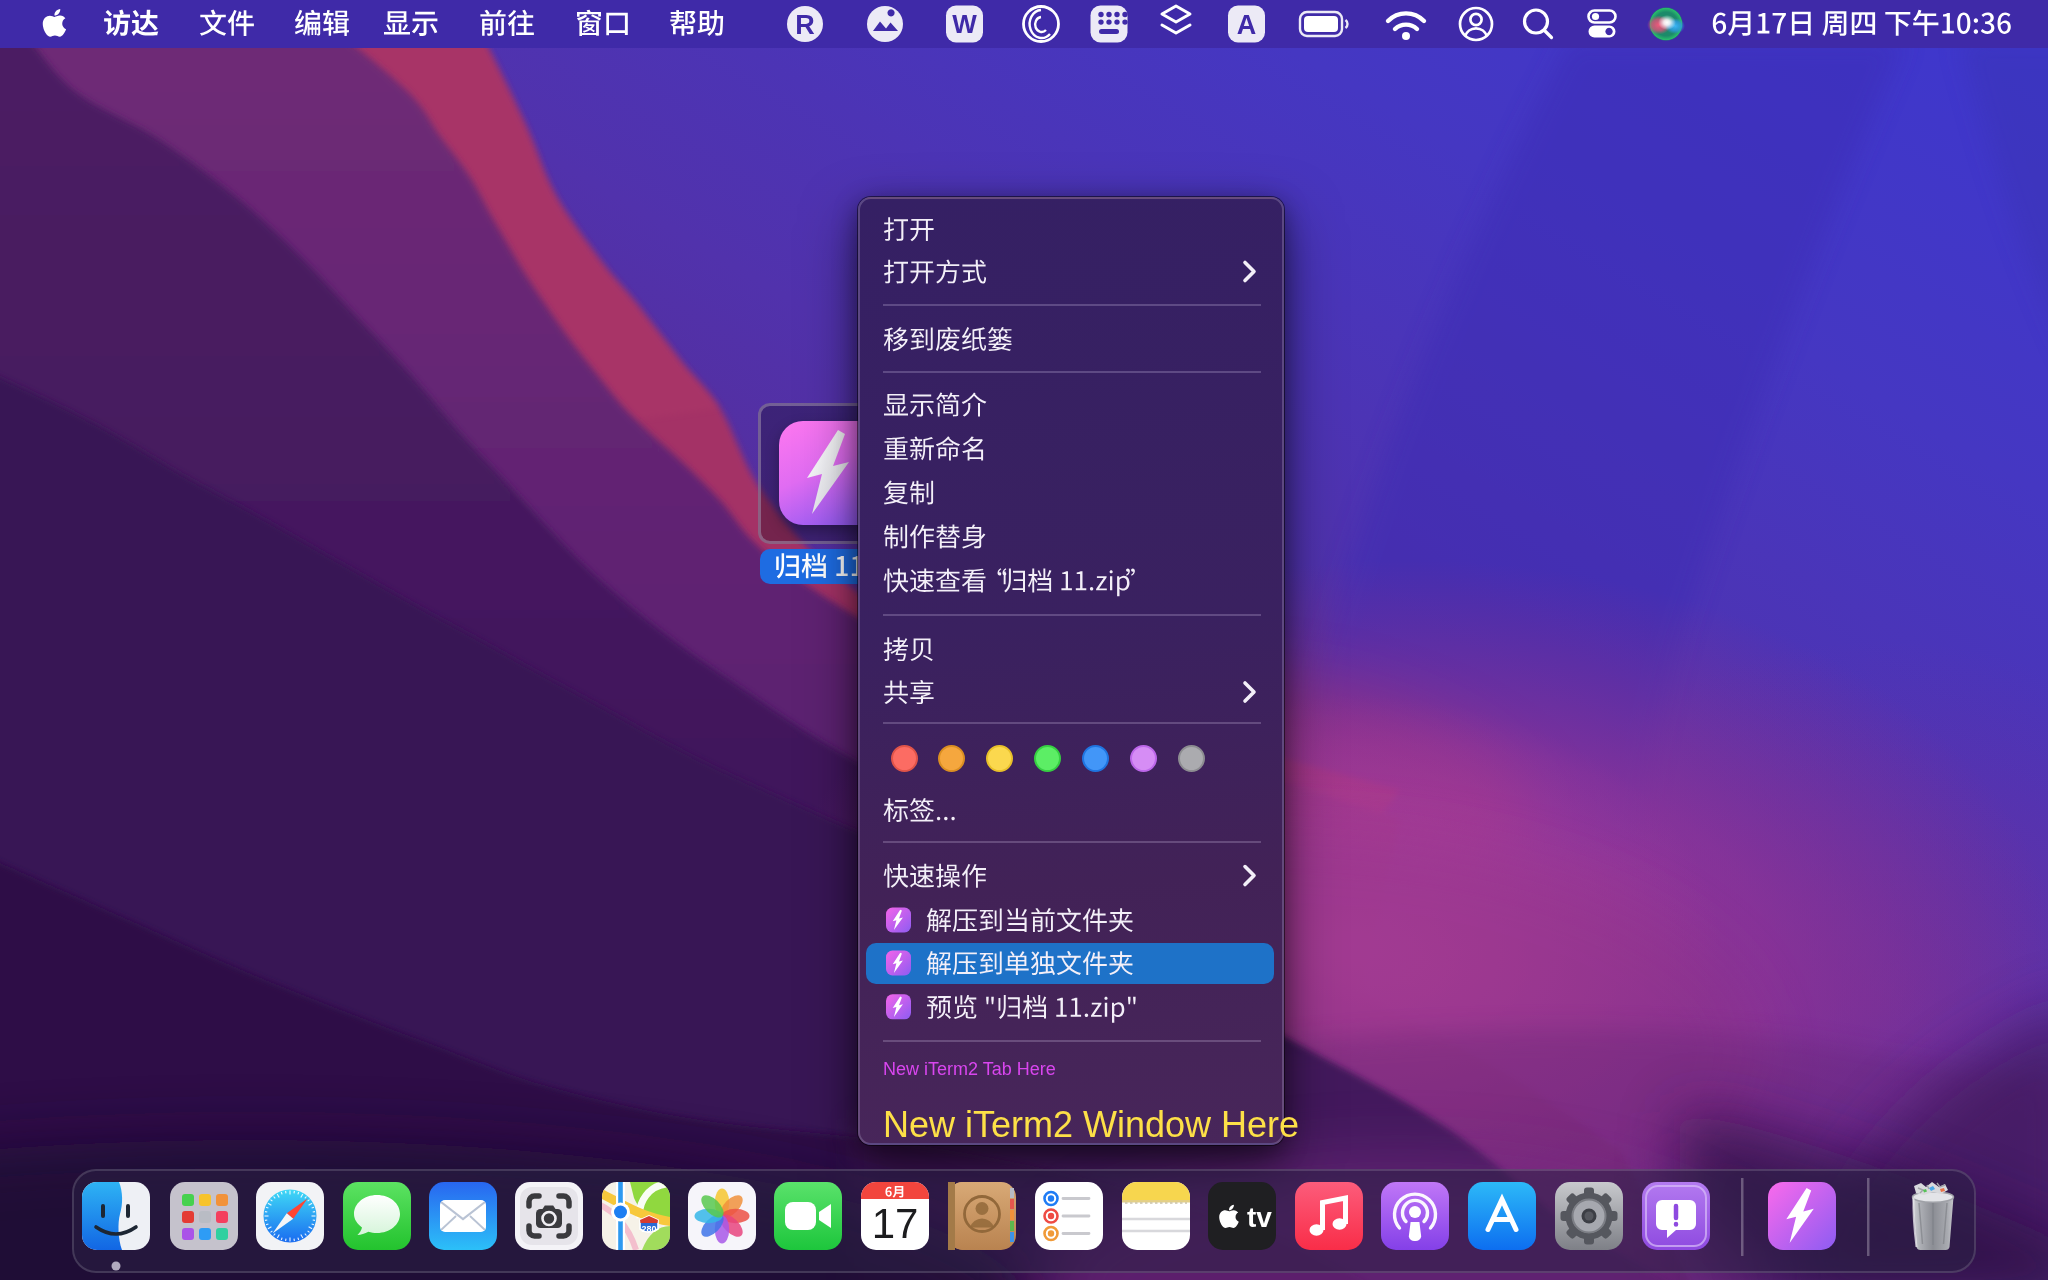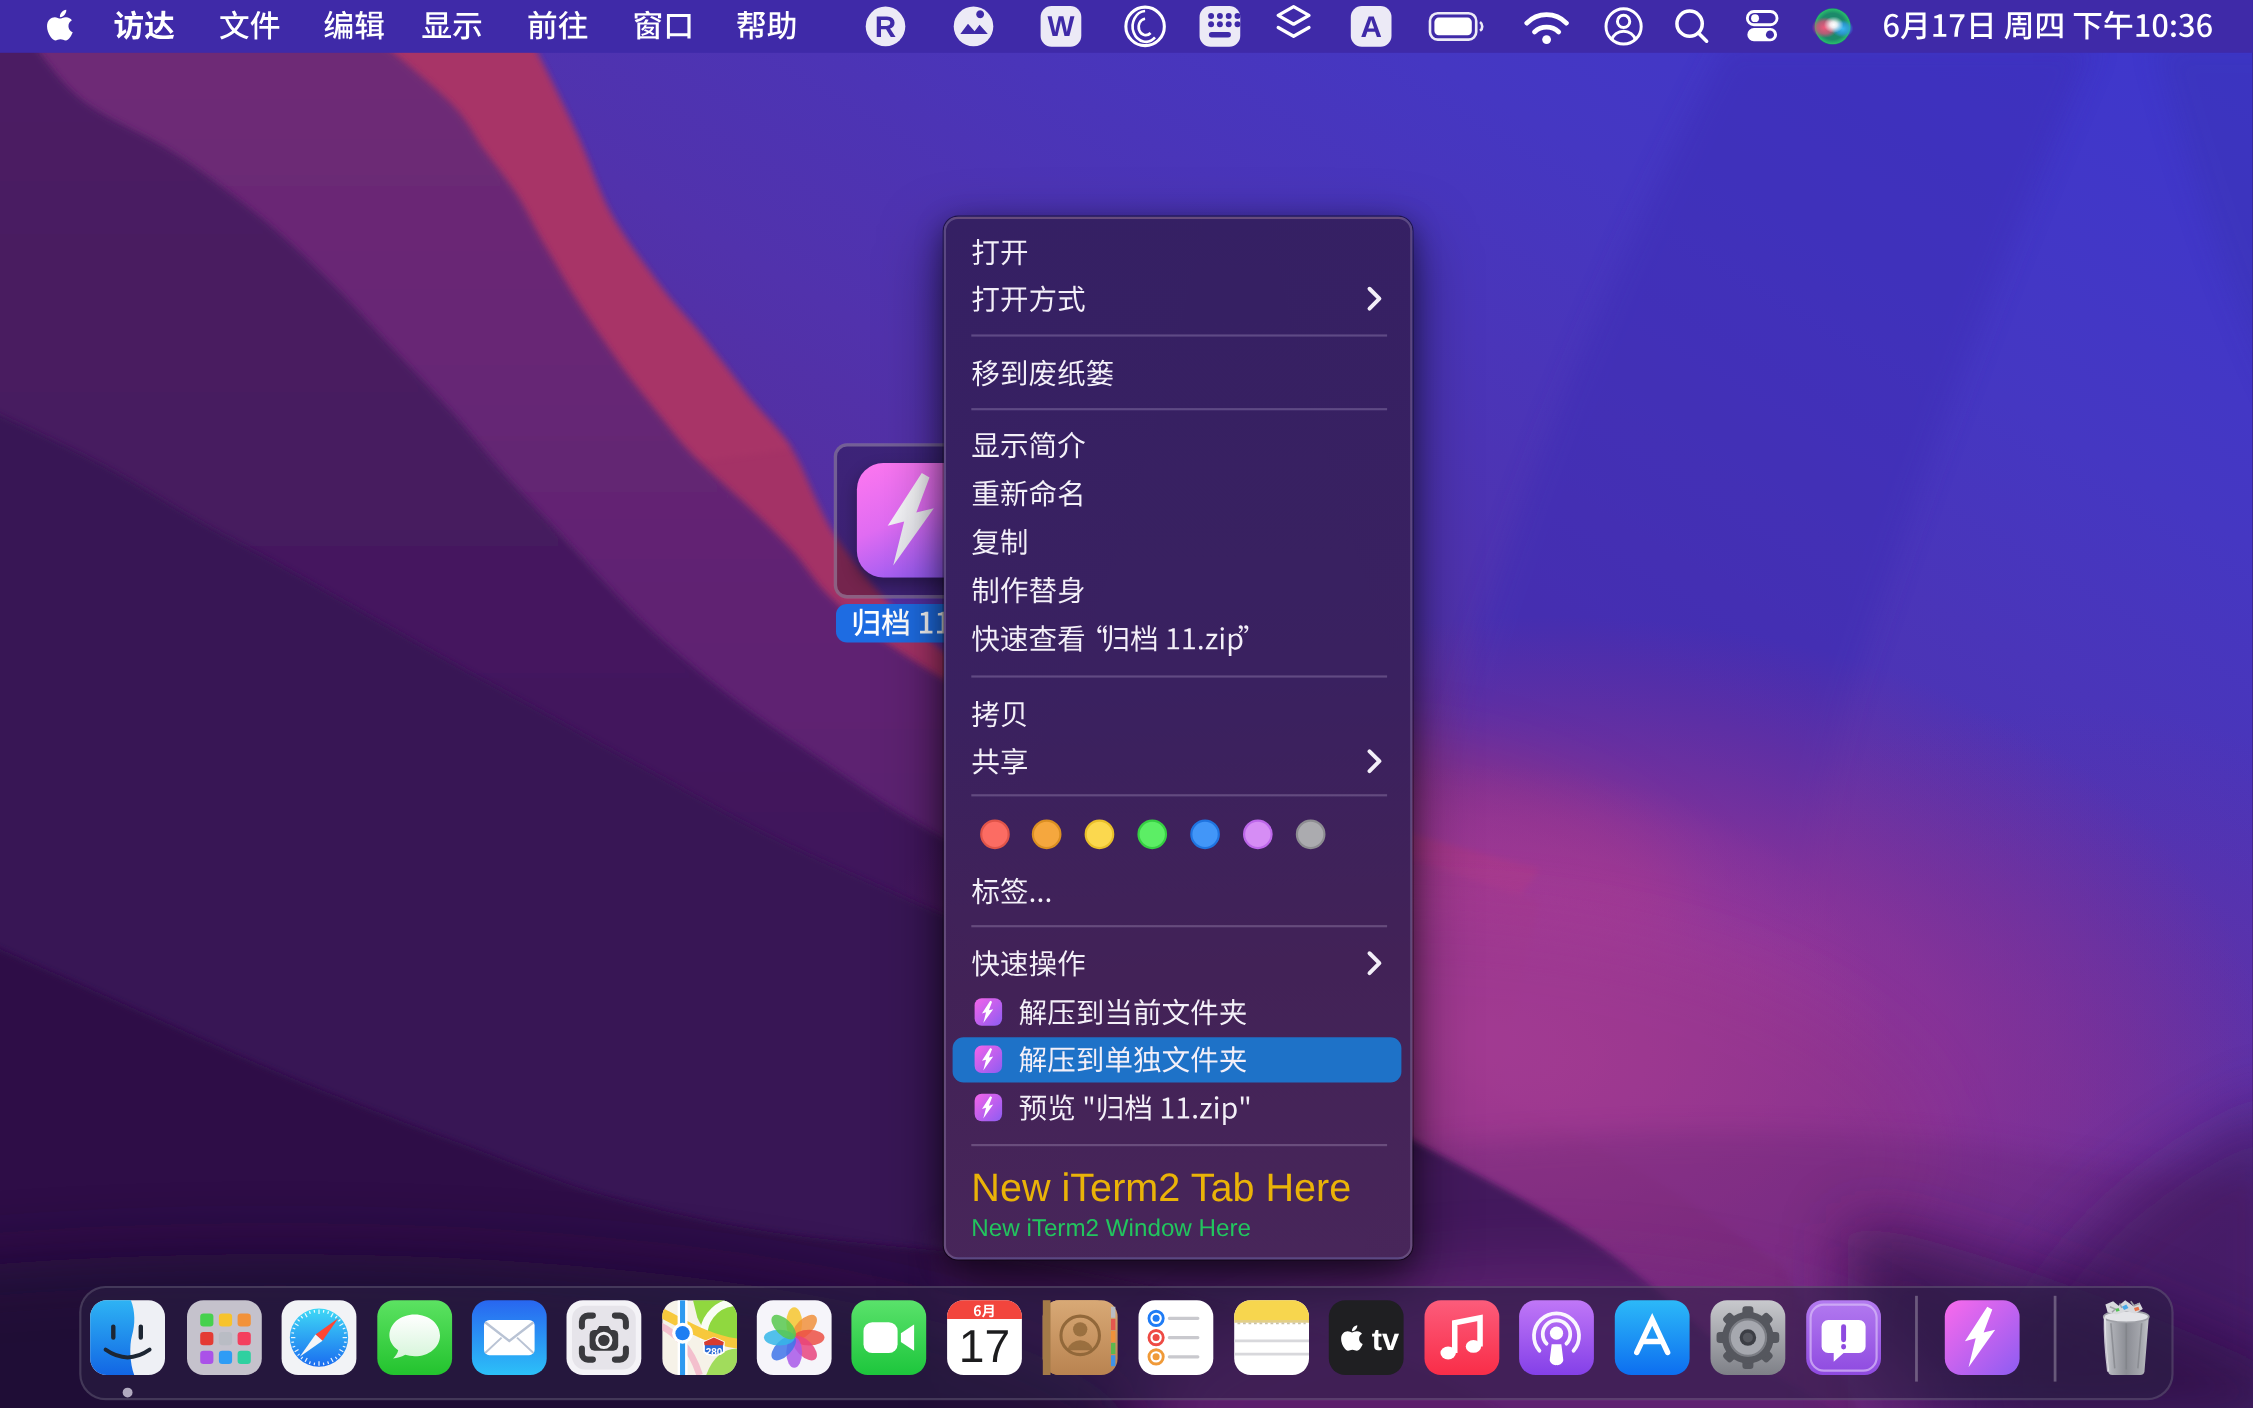--- a/index.html
+++ b/index.html
@@ -145,22 +145,22 @@
 <rect width="25" height="25" rx="6.5" fill="url(#mz)"></rect>
 <path fill="#fff" d="M14.2,2.2 L6.7,13.8 L10.4,12.8 L7.9,22.6 L16.9,9.9 L13,10.9 L15.9,3.1 Z"></path>
       </g>
       <defs>
         <linearGradient id="mz" x1="0" y1="0" x2="1" y2="1">
 <stop offset="0" stop-color="#f464ea"></stop>
           <stop offset="1" stop-color="#8d5cf2"></stop>
         </linearGradient>
       </defs>
     </svg>
-    <div class="abs" style="left:883px;top:1059.4px;font-size:36px;color:#eab308;">New iTerm2 Tab Here</div>
-    <div class="abs" style="left:883px;top:1104.4px;font-size:22px;color:#22c55e;">New iTerm2 Window Here</div>
+    <div class="abs" style="left:883px;top:1059.4px;font-size:18px;color:#d946ef;">New iTerm2 Tab Here</div>
+    <div class="abs" style="left:883px;top:1104.4px;font-size:36px;color:#fde047;">New iTerm2 Window Here</div>
     <div class="abs" style="left:0;top:0;width:2048px;height:48px;background:#3f2aa8;"></div>
     <svg class="abs" style="left:0;top:0" width="2048" height="48" viewBox="0 0 2048 48">
       <g transform="translate(42.5,8.2) scale(0.062)">
 <path fill="#ffffff" d="M318.7 268.7c-.2-36.7 16.4-64.4 50-84.8-18.8-26.9-47.2-41.7-84.7-44.6-35.5-2.7-74.3 20.7-88.5 20.7-15 0-49.4-19.7-76.4-19.7C63.3 141.2 4 184.8 4 273.5q0 39.3 14.4 81.2c12.8 36.7 59 126.7 107.2 125.2 25.2-.6 43-17.9 75.8-17.9 31.8 0 48.3 17.9 76.4 17.9 48.6-.7 90.4-82.5 102.6-119.3-65.2-30.7-61.7-90-61.7-91.9zm-56.6-164.2c27.3-32.4 24.8-61.9 24-72.5-24.1 1.4-52 16.4-67.9 34.9-17.5 19.8-27.8 44.3-25.6 71.9 26.1 2 49.9-11.4 69.5-34.3z" transform="translate(0,-20)"></path>
 </g>
       <path transform="translate(103.0,33.5)" fill="#ffffff" d="M2.6 -21.5C3.9 -20.1 5.8 -18.1 6.7 -16.9L9.2 -19.2C8.2 -20.4 6.2 -22.3 4.9 -23.6ZM16.1 -23.1C16.6 -21.8 17.1 -20.1 17.3 -19.0H10.3V-15.7H14.0C13.9 -9.2 13.5 -3.4 9.5 0.2C10.3 0.7 11.3 1.8 11.8 2.6C15.2 -0.4 16.5 -4.7 17.0 -9.6H21.8C21.6 -4.0 21.3 -1.7 20.7 -1.2C20.5 -0.8 20.2 -0.8 19.7 -0.8C19.2 -0.8 18.0 -0.8 16.7 -0.9C17.2 -0.0 17.6 1.3 17.7 2.3C19.1 2.3 20.5 2.4 21.4 2.2C22.3 2.1 23.0 1.8 23.6 1.0C24.5 -0.1 24.9 -3.3 25.2 -11.4C25.3 -11.8 25.3 -12.8 25.3 -12.8H17.2L17.4 -15.7H27.0V-19.0H18.3L20.8 -19.8C20.5 -20.9 19.9 -22.7 19.3 -23.9ZM1.1 -15.3V-12.0H4.9V-4.1C4.9 -2.8 3.7 -1.5 3.0 -1.0C3.6 -0.4 4.7 1.0 5.0 1.7C5.5 0.9 6.4 0.0 12.0 -4.4C11.7 -5.0 11.3 -6.3 11.1 -7.1L8.2 -5.0V-15.3Z M29.7 -21.9C31.0 -20.2 32.4 -17.8 32.9 -16.3L36.0 -17.9C35.4 -19.5 33.9 -21.7 32.5 -23.4ZM43.8 -23.7C43.7 -21.9 43.7 -20.2 43.6 -18.6H37.2V-15.3H43.3C42.7 -10.9 41.1 -7.5 36.6 -5.3C37.4 -4.7 38.4 -3.4 38.8 -2.6C42.4 -4.4 44.4 -7.0 45.6 -10.1C48.1 -7.6 50.6 -4.7 51.9 -2.7L54.7 -4.8C53.0 -7.3 49.6 -10.8 46.5 -13.6L46.8 -15.3H54.4V-18.6H47.1C47.2 -20.2 47.2 -21.9 47.3 -23.7ZM35.8 -13.6H29.1V-10.4H32.4V-3.8C31.2 -3.3 29.8 -2.2 28.6 -0.9L30.9 2.4C31.9 0.8 33.1 -1.1 33.9 -1.1C34.6 -1.1 35.6 -0.2 36.8 0.5C38.9 1.6 41.3 2.0 44.9 2.0C47.7 2.0 52.4 1.8 54.3 1.7C54.4 0.7 54.9 -1.0 55.3 -2.0C52.5 -1.5 48.0 -1.3 45.0 -1.3C41.9 -1.3 39.3 -1.5 37.4 -2.5C36.7 -2.9 36.2 -3.3 35.8 -3.6Z"></path>
       <path transform="translate(199.0,33.5)" fill="#ffffff" d="M11.7 -23.0C12.5 -21.7 13.3 -19.9 13.6 -18.8H1.3V-16.2H5.7C7.3 -12.1 9.4 -8.5 12.1 -5.6C9.1 -3.2 5.4 -1.4 0.9 -0.2C1.4 0.4 2.2 1.7 2.5 2.3C7.1 0.9 10.9 -1.1 14.1 -3.7C17.1 -1.1 20.9 0.9 25.4 2.2C25.8 1.4 26.6 0.3 27.2 -0.3C22.8 -1.4 19.2 -3.2 16.2 -5.7C18.8 -8.5 20.9 -12.0 22.4 -16.2H26.8V-18.8H14.1L16.6 -19.6C16.2 -20.7 15.3 -22.5 14.5 -23.9ZM14.1 -7.5C11.7 -10.0 9.8 -12.9 8.5 -16.2H19.4C18.1 -12.7 16.4 -9.9 14.1 -7.5Z M36.8 -9.9V-7.3H44.7V2.4H47.4V-7.3H54.9V-9.9H47.4V-15.4H53.6V-18.0H47.4V-23.3H44.7V-18.0H41.6C41.9 -19.2 42.2 -20.4 42.4 -21.6L39.9 -22.2C39.3 -18.6 38.1 -15.0 36.5 -12.7C37.2 -12.5 38.3 -11.8 38.8 -11.5C39.5 -12.5 40.2 -13.9 40.7 -15.4H44.7V-9.9ZM35.2 -23.5C33.7 -19.4 31.3 -15.3 28.7 -12.6C29.2 -12.0 29.9 -10.6 30.2 -9.9C30.9 -10.8 31.7 -11.6 32.4 -12.6V2.3H34.9V-16.7C36.0 -18.6 36.9 -20.7 37.7 -22.8Z"></path>
       <path transform="translate(294.0,33.5)" fill="#ffffff" d="M1.0 -1.7 1.6 0.7C3.9 -0.3 6.9 -1.5 9.7 -2.8L9.2 -4.8C6.2 -3.6 3.1 -2.4 1.0 -1.7ZM1.7 -11.7C2.1 -11.9 2.7 -12.1 5.4 -12.4C4.4 -10.8 3.5 -9.6 3.1 -9.1C2.3 -8.0 1.7 -7.3 1.1 -7.2C1.4 -6.6 1.8 -5.4 1.9 -5.0C2.5 -5.3 3.4 -5.6 9.5 -7.1C9.4 -7.6 9.4 -8.5 9.4 -9.2L5.2 -8.3C7.1 -10.8 8.9 -13.8 10.3 -16.7L8.3 -17.9C7.8 -16.8 7.3 -15.8 6.7 -14.7L4.1 -14.5C5.6 -16.9 7.1 -19.9 8.2 -22.8L5.7 -23.7C4.8 -20.3 3.0 -16.7 2.4 -15.8C1.8 -14.8 1.4 -14.2 0.9 -14.1C1.1 -13.4 1.5 -12.2 1.7 -11.7ZM17.5 -9.5V-5.9H15.6V-9.5ZM19.2 -9.5H20.8V-5.9H19.2ZM16.8 -23.1C17.1 -22.4 17.5 -21.5 17.8 -20.7H11.5V-14.6C11.5 -10.3 11.2 -4.0 8.6 0.4C9.1 0.7 10.2 1.5 10.6 1.9C12.4 -1.1 13.2 -5.0 13.6 -8.7V2.1H15.6V-3.8H17.5V1.5H19.2V-3.8H20.8V1.4H22.5V-3.8H24.2V-0.1C24.2 0.1 24.1 0.2 23.9 0.2C23.7 0.2 23.3 0.2 22.8 0.2C23.0 0.7 23.3 1.6 23.4 2.1C24.3 2.1 25.0 2.1 25.5 1.8C26.1 1.4 26.2 0.8 26.2 -0.0V-11.7L24.2 -11.7H13.8L13.9 -13.7H25.9V-20.7H20.7C20.4 -21.6 19.9 -22.9 19.3 -23.8ZM22.5 -9.5H24.2V-5.9H22.5ZM13.9 -18.5H23.4V-15.9H13.9Z M43.7 -20.9H50.5V-18.5H43.7ZM41.3 -22.8V-16.6H53.1V-22.8ZM30.2 -9.0C30.4 -9.3 31.3 -9.4 32.2 -9.4H34.7V-5.8C32.5 -5.4 30.5 -5.1 29.0 -4.9L29.5 -2.3L34.7 -3.3V2.3H37.1V-3.8L39.9 -4.3L39.7 -6.6L37.1 -6.2V-9.4H39.3V-11.8H37.1V-16.0H34.7V-11.8H32.4C33.2 -13.6 33.9 -15.7 34.6 -17.9H39.6V-20.4H35.2C35.4 -21.3 35.6 -22.3 35.8 -23.2L33.3 -23.6C33.1 -22.6 32.9 -21.5 32.7 -20.4H29.2V-17.9H32.1C31.6 -15.9 31.0 -14.2 30.7 -13.6C30.3 -12.3 29.9 -11.5 29.4 -11.3C29.7 -10.7 30.0 -9.5 30.2 -9.0ZM50.4 -13.0V-10.9H43.9V-13.0ZM39.1 -2.4 39.5 -0.1 50.4 -0.9V2.4H52.8V-1.1L54.9 -1.3V-3.5L52.8 -3.3V-13.0H54.7V-15.1H39.7V-13.0H41.5V-2.5ZM50.4 -9.0V-7.0H43.9V-9.0ZM50.4 -5.0V-3.2L43.9 -2.7V-5.0Z"></path>
       <path transform="translate(383.0,33.5)" fill="#ffffff" d="M7.3 -15.8H20.7V-13.4H7.3ZM7.3 -20.2H20.7V-17.8H7.3ZM4.6 -22.3V-11.3H23.4V-22.3ZM22.8 -9.5C21.9 -7.7 20.4 -5.3 19.2 -3.9L21.2 -2.9C22.4 -4.3 23.9 -6.5 25.0 -8.5ZM3.2 -8.4C4.3 -6.6 5.5 -4.2 6.1 -2.8L8.3 -3.8C7.7 -5.2 6.4 -7.5 5.3 -9.3ZM15.8 -10.2V-1.5H12.1V-10.2H9.5V-1.5H1.0V1.1H27.0V-1.5H18.3V-10.2Z M34.1 -9.8C33.0 -6.8 31.0 -3.7 28.8 -1.8C29.5 -1.4 30.7 -0.7 31.3 -0.2C33.4 -2.4 35.6 -5.7 36.9 -9.1ZM47.0 -8.8C48.9 -6.1 51.0 -2.5 51.7 -0.2L54.3 -1.3C53.5 -3.8 51.4 -7.3 49.4 -9.9ZM32.1 -21.7V-19.1H51.9V-21.7ZM29.6 -14.9V-12.3H40.6V-1.0C40.6 -0.5 40.5 -0.4 39.9 -0.4C39.4 -0.4 37.5 -0.4 35.7 -0.4C36.1 0.3 36.5 1.5 36.7 2.4C39.1 2.4 40.9 2.3 42.0 1.9C43.1 1.5 43.5 0.7 43.5 -0.9V-12.3H54.4V-14.9Z"></path>
       <path transform="translate(479.0,33.5)" fill="#ffffff" d="M16.7 -14.4V-2.9H19.1V-14.4ZM22.3 -15.2V-0.8C22.3 -0.4 22.1 -0.3 21.7 -0.2C21.3 -0.2 19.7 -0.2 18.2 -0.3C18.6 0.4 19.0 1.5 19.1 2.3C21.2 2.3 22.7 2.2 23.6 1.8C24.6 1.4 24.9 0.7 24.9 -0.7V-15.2ZM19.9 -23.7C19.3 -22.4 18.3 -20.6 17.4 -19.3H9.2L10.7 -19.9C10.2 -20.9 9.1 -22.5 8.0 -23.7L5.5 -22.8C6.4 -21.7 7.4 -20.4 7.9 -19.3H1.4V-16.9H26.6V-19.3H20.4C21.2 -20.4 22.0 -21.7 22.8 -22.9ZM11.1 -8.1V-5.7H5.6V-8.1ZM11.1 -10.1H5.6V-12.4H11.1ZM3.1 -14.7V2.2H5.6V-3.7H11.1V-0.5C11.1 -0.1 11.0 -0.0 10.6 0.0C10.3 0.0 9.0 0.0 7.8 -0.0C8.1 0.6 8.5 1.6 8.7 2.3C10.5 2.3 11.7 2.2 12.6 1.8C13.4 1.4 13.7 0.8 13.7 -0.4V-14.7Z M34.7 -23.6C33.6 -21.6 31.2 -19.3 29.1 -17.9C29.5 -17.4 30.2 -16.3 30.5 -15.7C33.0 -17.4 35.6 -20.1 37.2 -22.6ZM35.4 -17.4C33.8 -14.6 31.2 -11.7 28.8 -9.9C29.2 -9.3 29.9 -7.8 30.1 -7.3C31.0 -8.0 31.8 -8.8 32.7 -9.7V2.4H35.4V-12.9C36.3 -14.1 37.0 -15.3 37.7 -16.4ZM43.3 -22.9C44.2 -21.4 45.1 -19.5 45.5 -18.3H37.9V-15.8H44.8V-10.1H38.9V-7.6H44.8V-1.0H37.1V1.5H54.9V-1.0H47.5V-7.6H53.3V-10.1H47.5V-15.8H54.2V-18.3H45.6L48.1 -19.3C47.7 -20.5 46.7 -22.4 45.8 -23.8Z"></path>

